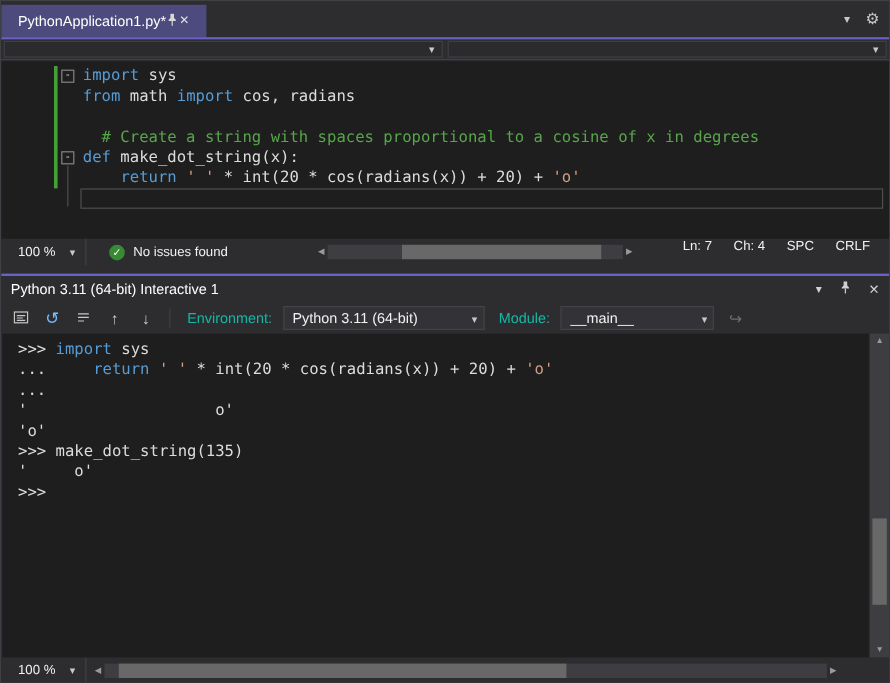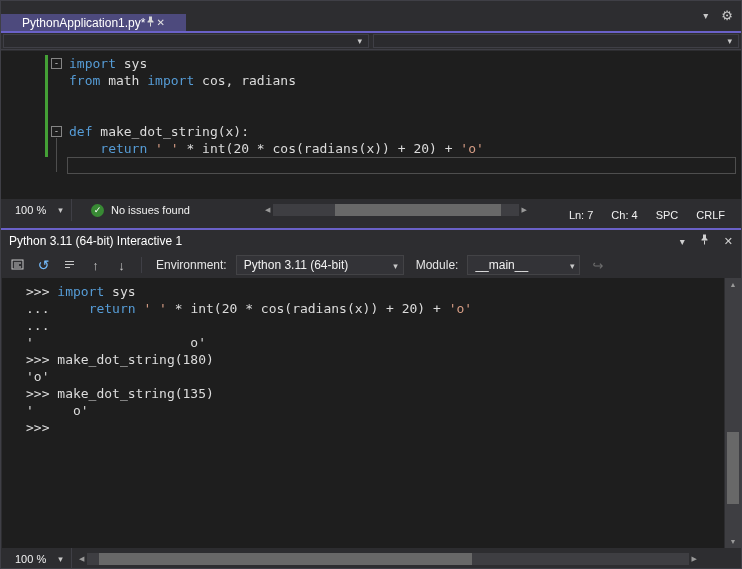--- a/index.html
+++ b/index.html
@@ -2,22 +2,22 @@
 <html style="--accent: #6a61c8; --tab-active: #4d4a7d; --keyword: #569cd6; --string: #d69d85; --comment: #57a64a; --code-text: #dcdcdc; --change-green: #44a036; --check-green: #388a34;"><head>
 <meta charset="utf-8">
 <style>
   *{margin:0;padding:0;box-sizing:border-box}
   html,body{background:#1e1e1e}
   .window{position:relative;width:742px;height:569px;background:#2d2d30;border:1px solid #3f3f46;
           font-family:"Liberation Sans",sans-serif;color:#f1f1f1;overflow:hidden}
 
   
   .tabstrip{position:absolute;left:0;top:0;width:100%;height:30px;background:#2d2d30}
-  .tab{position:absolute;left:0;bottom:0;height:17px;display:flex;align-items:center;
-       padding:0 21px;background:var(--tab-active,#4d4a7d);color:#fff;font-size:12px;cursor:pointer}
+  .tab{position:absolute;left:0;bottom:0;height:27px;display:flex;align-items:center;
+       padding:0 14px;background:var(--tab-active,#4d4a7d);color:#fff;font-size:12px;cursor:pointer}
   .tab-close{font-size:10px;color:#e2e2e2;line-height:1}
   .strip-actions{position:absolute;right:8px;top:7px;display:flex;gap:13px;align-items:center;color:#c8c8c8}
   .strip-actions .chev{font-size:10px}
   .strip-actions .gear{font-size:13px}
   .accent-line{position:absolute;left:0;top:30px;width:100%;height:2px;background:var(--accent,#6a61c8)}
 
   
   .navbar{position:absolute;left:0;top:32px;width:100%;height:17px;background:#2d2d30;
           border-bottom:1px solid #3f3f46;display:flex}
   .nav-dd{position:relative;flex:1;margin:1px 2px 1px 2px;background:#2b2b2e;border:1px solid #3f3f46;cursor:pointer}
@@ -47,46 +47,46 @@
            padding:0 8px;border-right:1px solid #3f3f46;cursor:pointer}
   .dd-arrow{font-size:9px;color:#c8c8c8}
   .es-issues{position:absolute;left:90px;top:0;height:22px;display:flex;align-items:center;gap:7px;cursor:pointer}
   .check-circle{display:inline-block;width:13px;height:13px;border-radius:50%;background:var(--check-green,#388a34);
                 color:#fff;font-size:9px;line-height:13px;text-align:center}
   .hscroll{display:flex;align-items:center;gap:3px}
   .hscroll .arrow{font-size:7px;color:#999;cursor:pointer}
   .hscroll .track{position:relative;flex:1;height:12px;background:#3e3e42}
   .hscroll .thumb{position:absolute;top:0;height:12px;background:#686868;cursor:grab}
   .es-hscroll{position:absolute;left:264px;top:5px;width:262px}
-  .es-right{position:absolute;right:16px;top:0;height:22px;display:flex;align-items:flex-end;gap:18px}
+  .es-right{position:absolute;right:16px;top:0;height:22px;display:flex;align-items:flex-start;gap:18px}
 
   
   .interactive{position:absolute;left:0;top:227px;width:100%;height:342px;background:#2d2d30;
                border-top:2px solid var(--accent,#6a61c8)}
   .int-title{position:absolute;left:0;top:0;width:100%;height:22px;display:flex;align-items:center;
              padding:0 8px;font-size:12px;color:#fff}
   .title-actions{margin-left:auto;display:flex;gap:14px;align-items:center;color:#d0d0d0}
   .title-actions .chev{font-size:10px;cursor:pointer}
   .title-actions .x{font-size:11px;cursor:pointer}
   .int-toolbar{position:absolute;left:0;top:22px;width:100%;height:26px;display:flex;align-items:center;
                gap:9px;padding:0 8px;font-size:12px}
   .tb-icon{width:17px;text-align:center;color:#c8c8c8;font-size:13px;cursor:pointer;line-height:1}
   .tb-icon.reset{color:#75beff;font-size:14px}
   .tb-icon.disabled{color:#6d6d6d}
   .tb-sep{width:1px;height:16px;background:#3f3f46;margin:0 2px}
-  .tb-label{color:#e5e5e5;margin-left:3px}
+  .tb-label{color:#14b8a6;margin-left:3px}
   .combo{position:relative;height:20px;background:#333337;border:1px solid #434346;display:flex;
          align-items:center;padding:0 20px 0 7px;cursor:pointer;white-space:nowrap}
   .combo .dd-arrow{position:absolute;right:5px;top:5px}
   .combo.env{width:168px}
-  .combo.mod{width:113px}
+  .combo.mod{width:128px}
 
   .repl{position:absolute;left:1px;top:48px;right:17px;bottom:22px;background:#1e1e1e;
         padding-top:5px;overflow:hidden;cursor:text}
-  .repl .code-line{padding-left:24px}
+  .repl .code-line{padding-left:13px}
 
   .vscroll{position:absolute;right:0;top:48px;width:16px;bottom:22px;background:#3e3e42}
   .vscroll .arrow{position:absolute;left:0;width:100%;text-align:center;font-size:7px;color:#999;cursor:pointer}
   .vscroll .arrow.up{top:3px}
   .vscroll .arrow.down{bottom:3px}
   .vthumb{position:absolute;left:2px;width:12px;top:57%;height:72px;background:#686868;cursor:grab}
 
   .int-bottom{position:absolute;left:0;bottom:0;width:100%;height:22px;background:#2d2d30;font-size:11px}
   .ib-zoom{position:absolute;left:6px;top:0;height:22px;display:flex;align-items:center;gap:12px;
            padding:0 8px;border-right:1px solid #3f3f46;cursor:pointer}
@@ -124,21 +124,21 @@
     </div>
   </div>
 
   <div class="editor">
     <div class="change-bar"></div>
     <div class="fold-guide"></div>
     <div class="editor-code">
         <div class="code-line"><span class="fold-box">-</span><span class="tok-kw">import</span><span class="tok-txt"> sys</span></div>
         <div class="code-line"><span class="tok-kw">from</span><span class="tok-txt"> math </span><span class="tok-kw">import</span><span class="tok-txt"> cos, radians</span></div>
         <div class="code-line"></div>
-        <div class="code-line"><span class="tok-txt">  </span></div>
+        <div class="code-line"><span class="tok-txt">  </span><span class="tok-com"># Create a string with spaces proportional to a cosine of x in degrees</span></div>
         <div class="code-line"><span class="fold-box">-</span><span class="tok-kw">def</span><span class="tok-txt"> make_dot_string(x):</span></div>
         <div class="code-line"><span class="tok-txt">    </span><span class="tok-kw">return</span><span class="tok-txt"> </span><span class="tok-str">' '</span><span class="tok-txt"> * int(20 * cos(radians(x)) + 20) + </span><span class="tok-str">'o'</span></div>
         <div class="code-line caret-line"></div>
       </div>
   </div>
 
   <div class="editor-status">
     <div class="es-zoom">
       <span>100 %</span>
       <span class="dd-arrow">▾</span>
@@ -208,21 +208,20 @@
         <span class="dd-arrow">▾</span>
       </div>
       <span class="tb-icon disabled">↪</span>
     </div>
 
     <div class="repl">
         <div class="code-line"><span class="tok-txt">&gt;&gt;&gt; </span><span class="tok-kw">import</span><span class="tok-txt"> sys</span></div>
         <div class="code-line"><span class="tok-txt">...     </span><span class="tok-kw">return</span><span class="tok-txt"> </span><span class="tok-str">' '</span><span class="tok-txt"> * int(20 * cos(radians(x)) + 20) + </span><span class="tok-str">'o'</span></div>
         <div class="code-line"><span class="tok-txt">...</span></div>
         <div class="code-line"><span class="tok-txt">'                    o'</span></div>
-        <div class="code-line"><span class="tok-txt">&gt;&gt;&gt; make_dot_string(180)</span></div>
         <div class="code-line"><span class="tok-txt">'o'</span></div>
         <div class="code-line"><span class="tok-txt">&gt;&gt;&gt; make_dot_string(135)</span></div>
         <div class="code-line"><span class="tok-txt">'     o'</span></div>
         <div class="code-line"><span class="tok-txt">&gt;&gt;&gt; </span></div>
       </div>
 
     <div class="vscroll">
       <span class="arrow up">▲</span>
       <div class="vthumb"></div>
       <span class="arrow down">▼</span>

